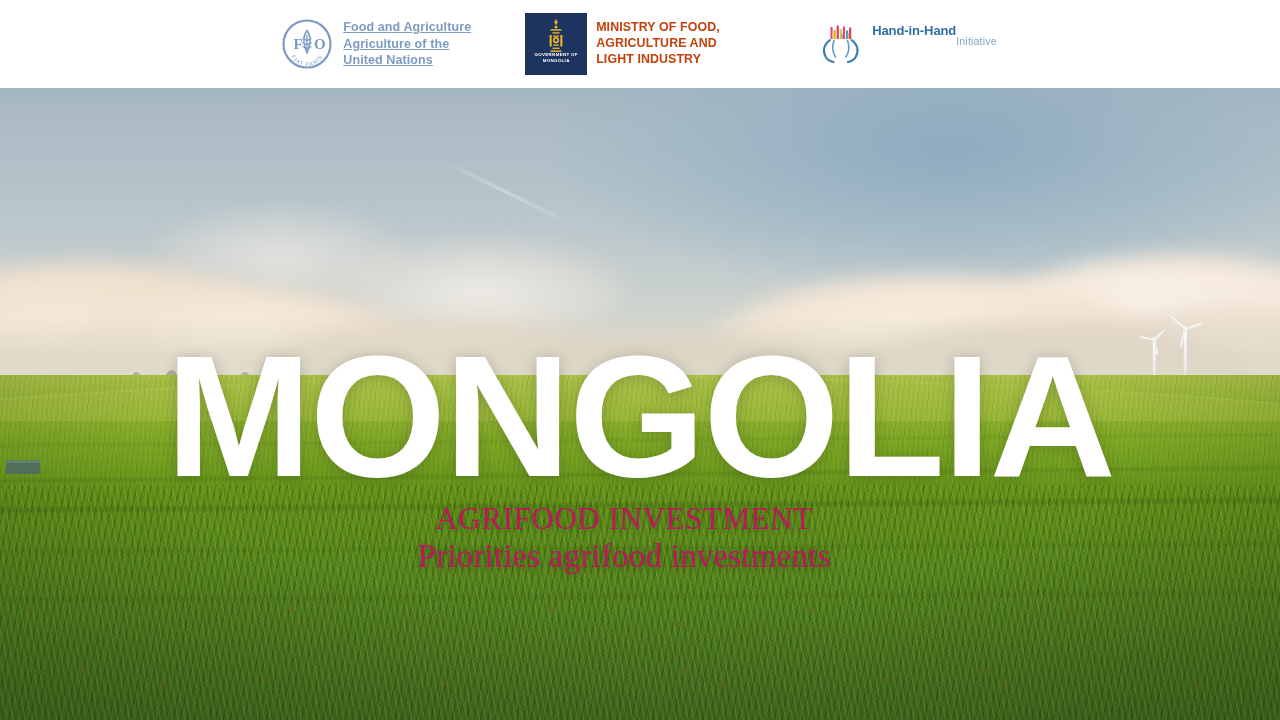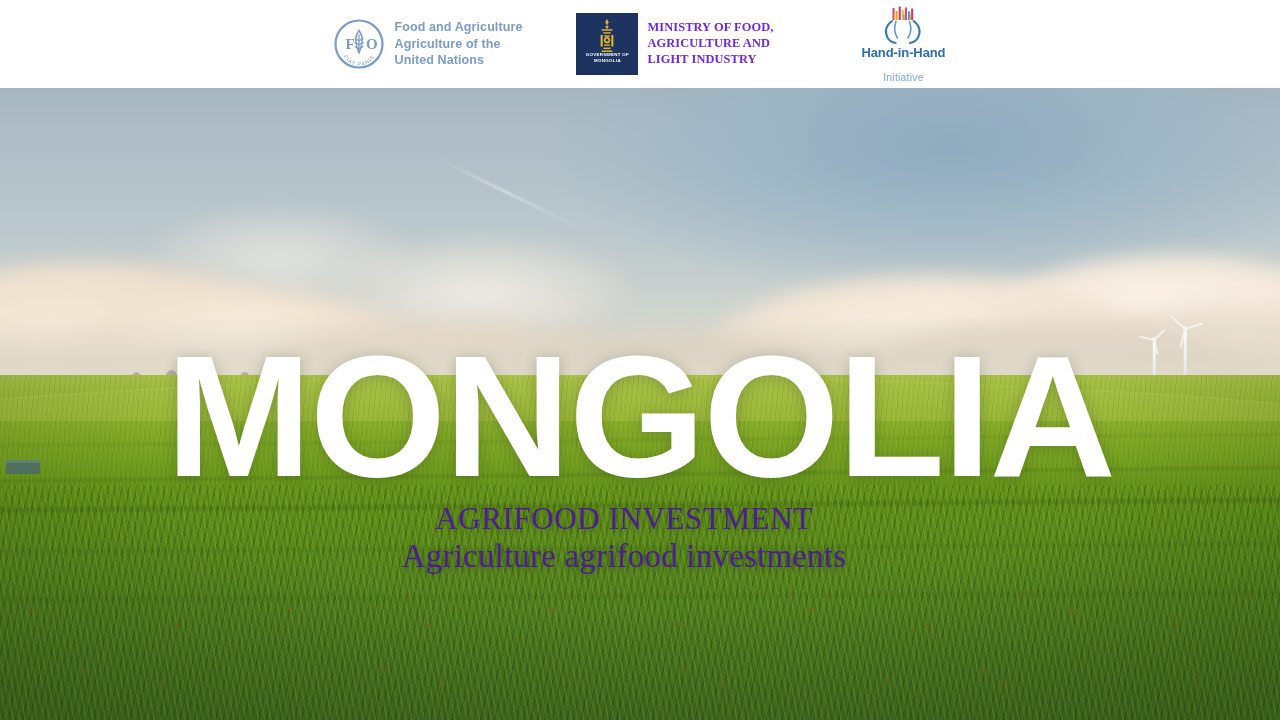--- a/index.html
+++ b/index.html
@@ -53,20 +53,21 @@
     position: relative;
   }
   .fao-text {
     font-family: "Liberation Sans", sans-serif;
     font-size: 12.5px;
     font-weight: bold;
     line-height: 1.34;
     color: #7c9cc4;
     letter-spacing: .1px;
     white-space: nowrap;
+    text-decoration: underline;
   }
 
   
   .min-lockup {
     display: flex;
     align-items: center;
     gap: 9px;
   }
   .min-emblem {
     width: 62px; height: 62px;
@@ -88,34 +89,34 @@
     left: 0; right: 0;
     bottom: 10px;
     text-align: center;
     font-size: 4.4px;
     font-weight: bold;
     color: #ffffff;
     letter-spacing: .35px;
     line-height: 1.5;
   }
   .min-title {
-    font-family: Liberation Serif, serif;
+    font-family: Liberation Sans, sans-serif;
     font-size: 12.4px;
     font-weight: bold;
     line-height: 1.27;
-    color: #6d28d9;
+    color: #c2410c;
     letter-spacing: .1px;
     max-width: 160px;
   }
 
   
   .hih-lockup {
     display: flex;
-    flex-direction: column;
-    align-items: center;
+    flex-direction: row;
+    align-items: flex-start;
     justify-content: center;
     margin-right: 14px;
   }
   .hih-mark {
     width: 62px; height: 40px;
     position: relative;
     margin-bottom: 1px;
   }
   .hih-name {
     font-family: "Liberation Sans", sans-serif;
@@ -375,21 +376,21 @@
     letter-spacing: -2px;
     transform: scaleX(1.02);
     text-shadow: 0 2px 14px rgba(40,50,30,.26);
   }
 
   .subline {
     position: absolute;
     left: 0;
     width: 1248px;
     text-align: center;
-    color: #4c1d95;
+    color: #be185d;
     font-family: "Liberation Serif", serif;
     z-index: 20;
     text-shadow: 0 1px 6px rgba(30,45,15,.45);
   }
   .sub1 {
     top: 414px;
     font-size: 31px;
     letter-spacing: .6px;
     line-height: 1.1;
   }
@@ -553,16 +554,16 @@
       <div class="field-vignette"></div>
     </div>
 
     <div class="shed"></div>
 
     <div class="headline">
       <span class="word">MONGOLIA</span>
     </div>
 
     <div class="subline sub1">AGRIFOOD INVESTMENT</div>
-    <div class="subline sub2">Agriculture agrifood investments</div>
+    <div class="subline sub2">Priorities agrifood investments</div>
 
   </div>
 </div>
 
 </body></html>

